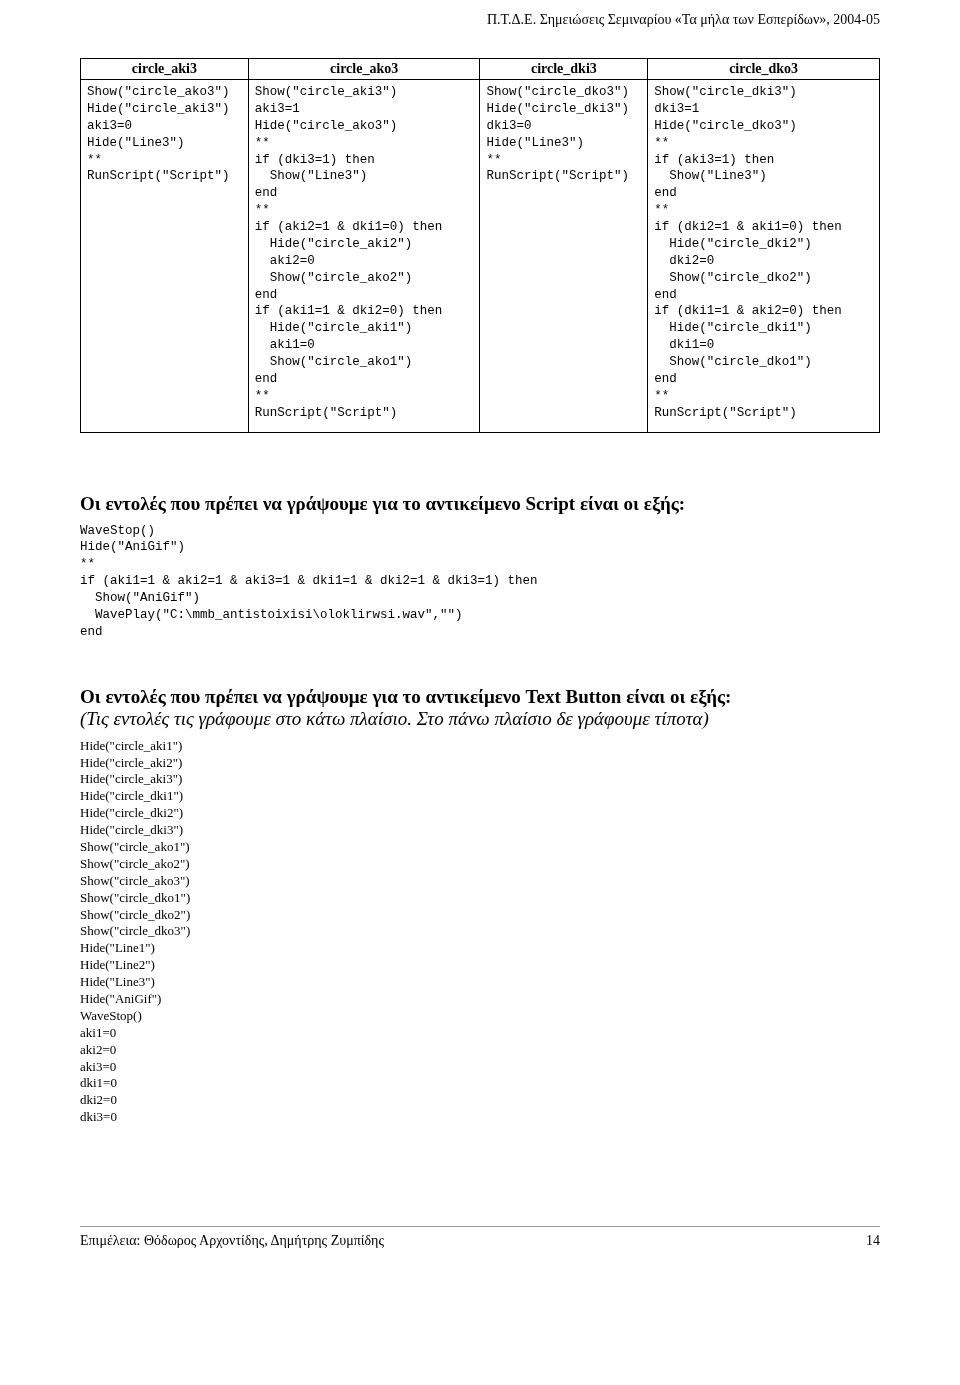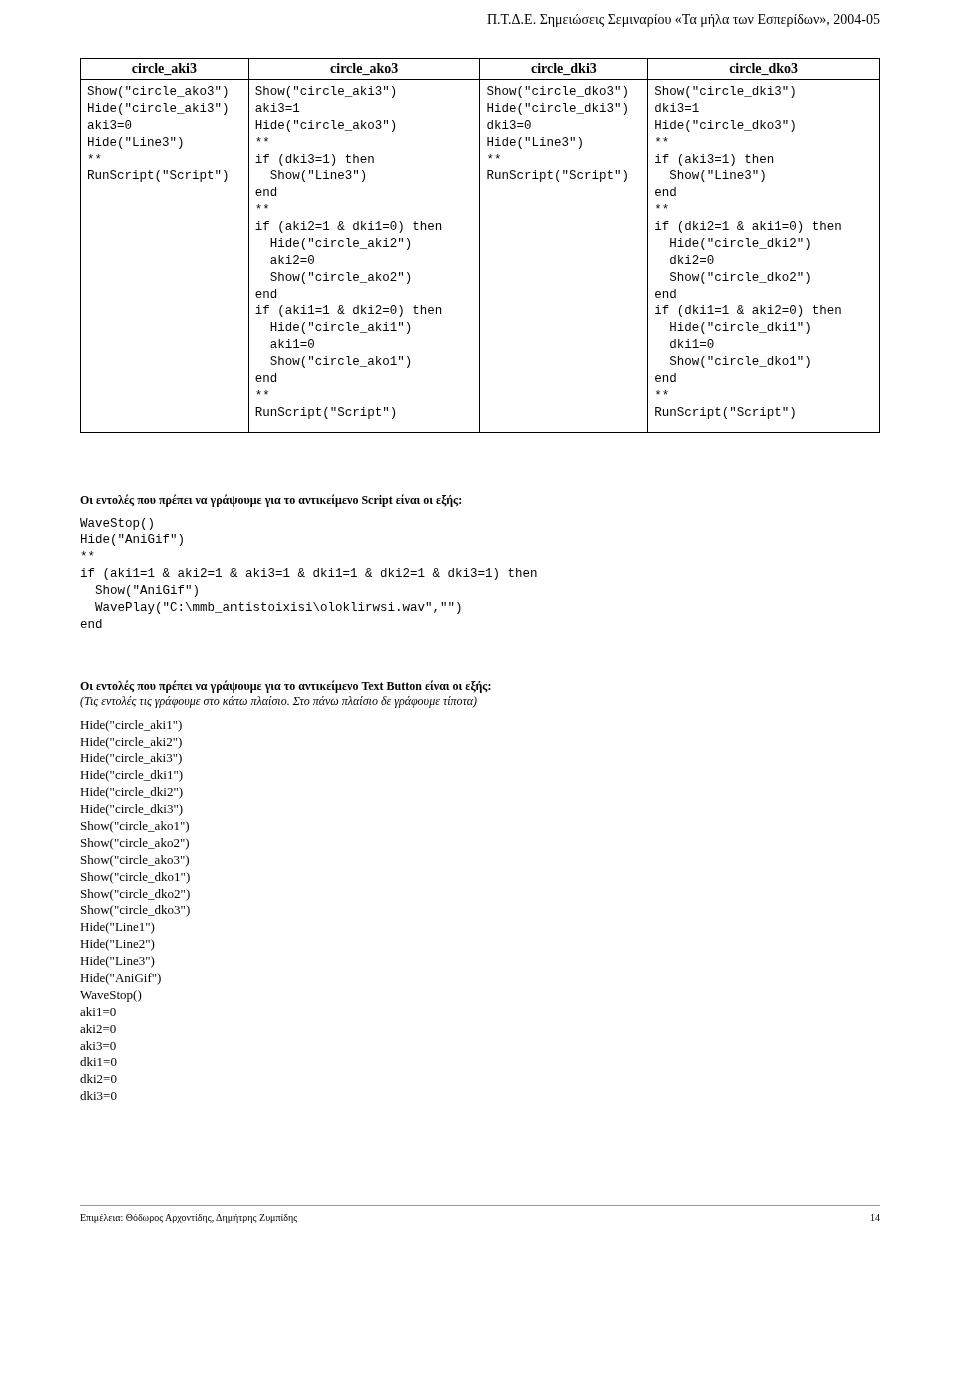--- a/index.html
+++ b/index.html
@@ -42,37 +42,37 @@
       font-family: "Courier New", Courier, monospace;
       font-size: 12.5px;
       line-height: 1.35;
       margin: 0;
       white-space: pre;
     }
     .section-heading {
       font-weight: bold;
       margin-top: 60px;
       margin-bottom: 8px;
-      font-size: 12px;
+      font-size: 19px;
     }
     .section-heading.with-italic {
       margin-top: 45px;
     }
     .italic-note {
       font-style: italic;
       font-weight: normal;
       margin-top: 32px;
     }
     .footer {
       margin-top: 100px;
       padding-top: 6px;
       border-top: 1px solid #999;
       display: flex;
       justify-content: space-between;
-      font-size: 10px;
+      font-size: 14px;
     }
     .plain-list {
       font-family: "Times New Roman", Times, serif;
       font-size: 13px;
       line-height: 1.3;
       white-space: pre;
     }
   </style>
 </head>
 <body>

